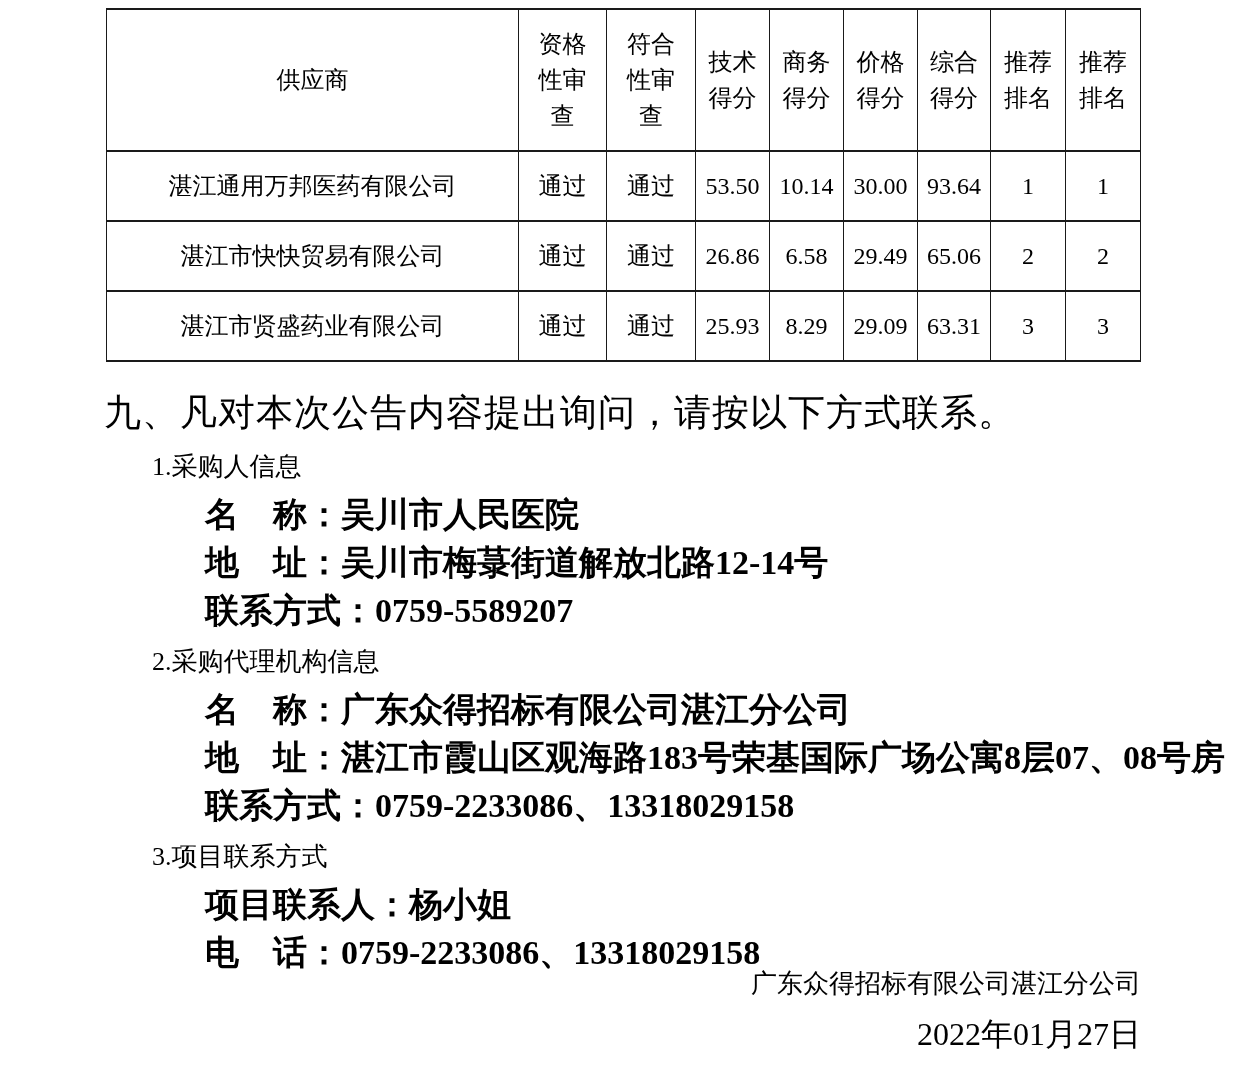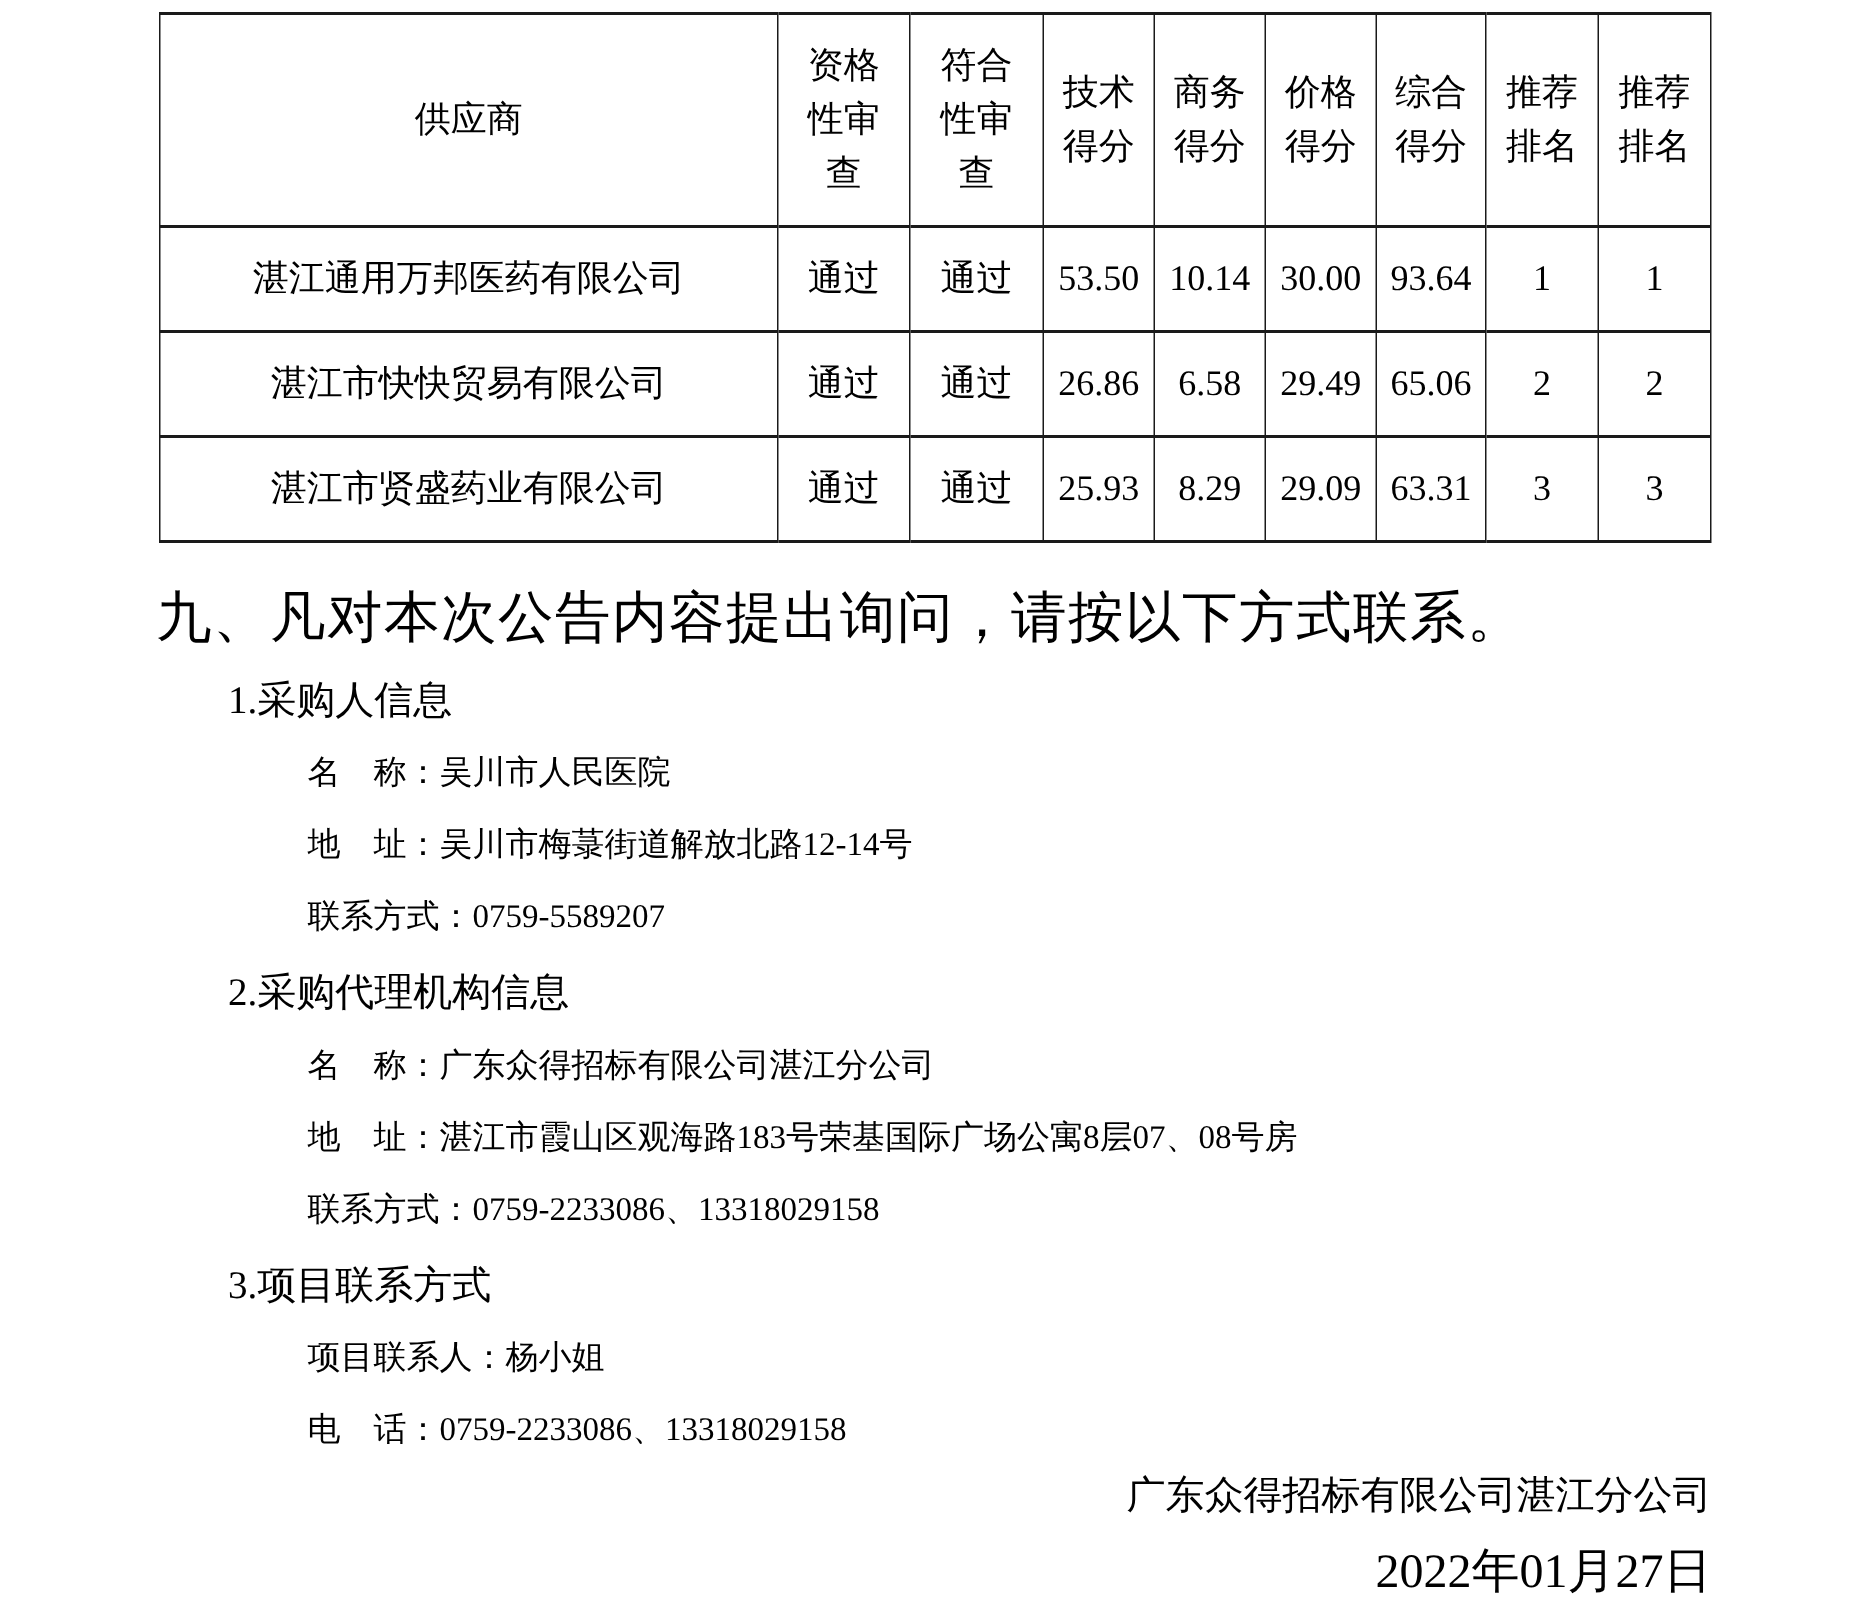--- a/index.html
+++ b/index.html
@@ -49,25 +49,26 @@
     line-height: 36px;
     letter-spacing: 1px;
   }
   .g-title {
     margin: 21px 0 0 152px;
     font-size: 26px;
     line-height: 30px;
   }
   .g-line {
     margin: 18px 0 0 205px;
-    font-size: 22px;
+    font-size: 34px;
     line-height: 30px;
+    font-weight: bold;
   }
   .sig { text-align: right; padding-right: 100px; }
-  .sig-company { margin-top: 13px; font-size: 26px; line-height: 32px; }
+  .sig-company { font-size: 26px; line-height: 32px; }
   .sig-date { margin-top: 18px; font-size: 32px; line-height: 32px; }
 </style>
 </head>
 <body>
 
 <div class="page">
 
   <table class="score-table">
     <colgroup>
       <col style="width:412px">

